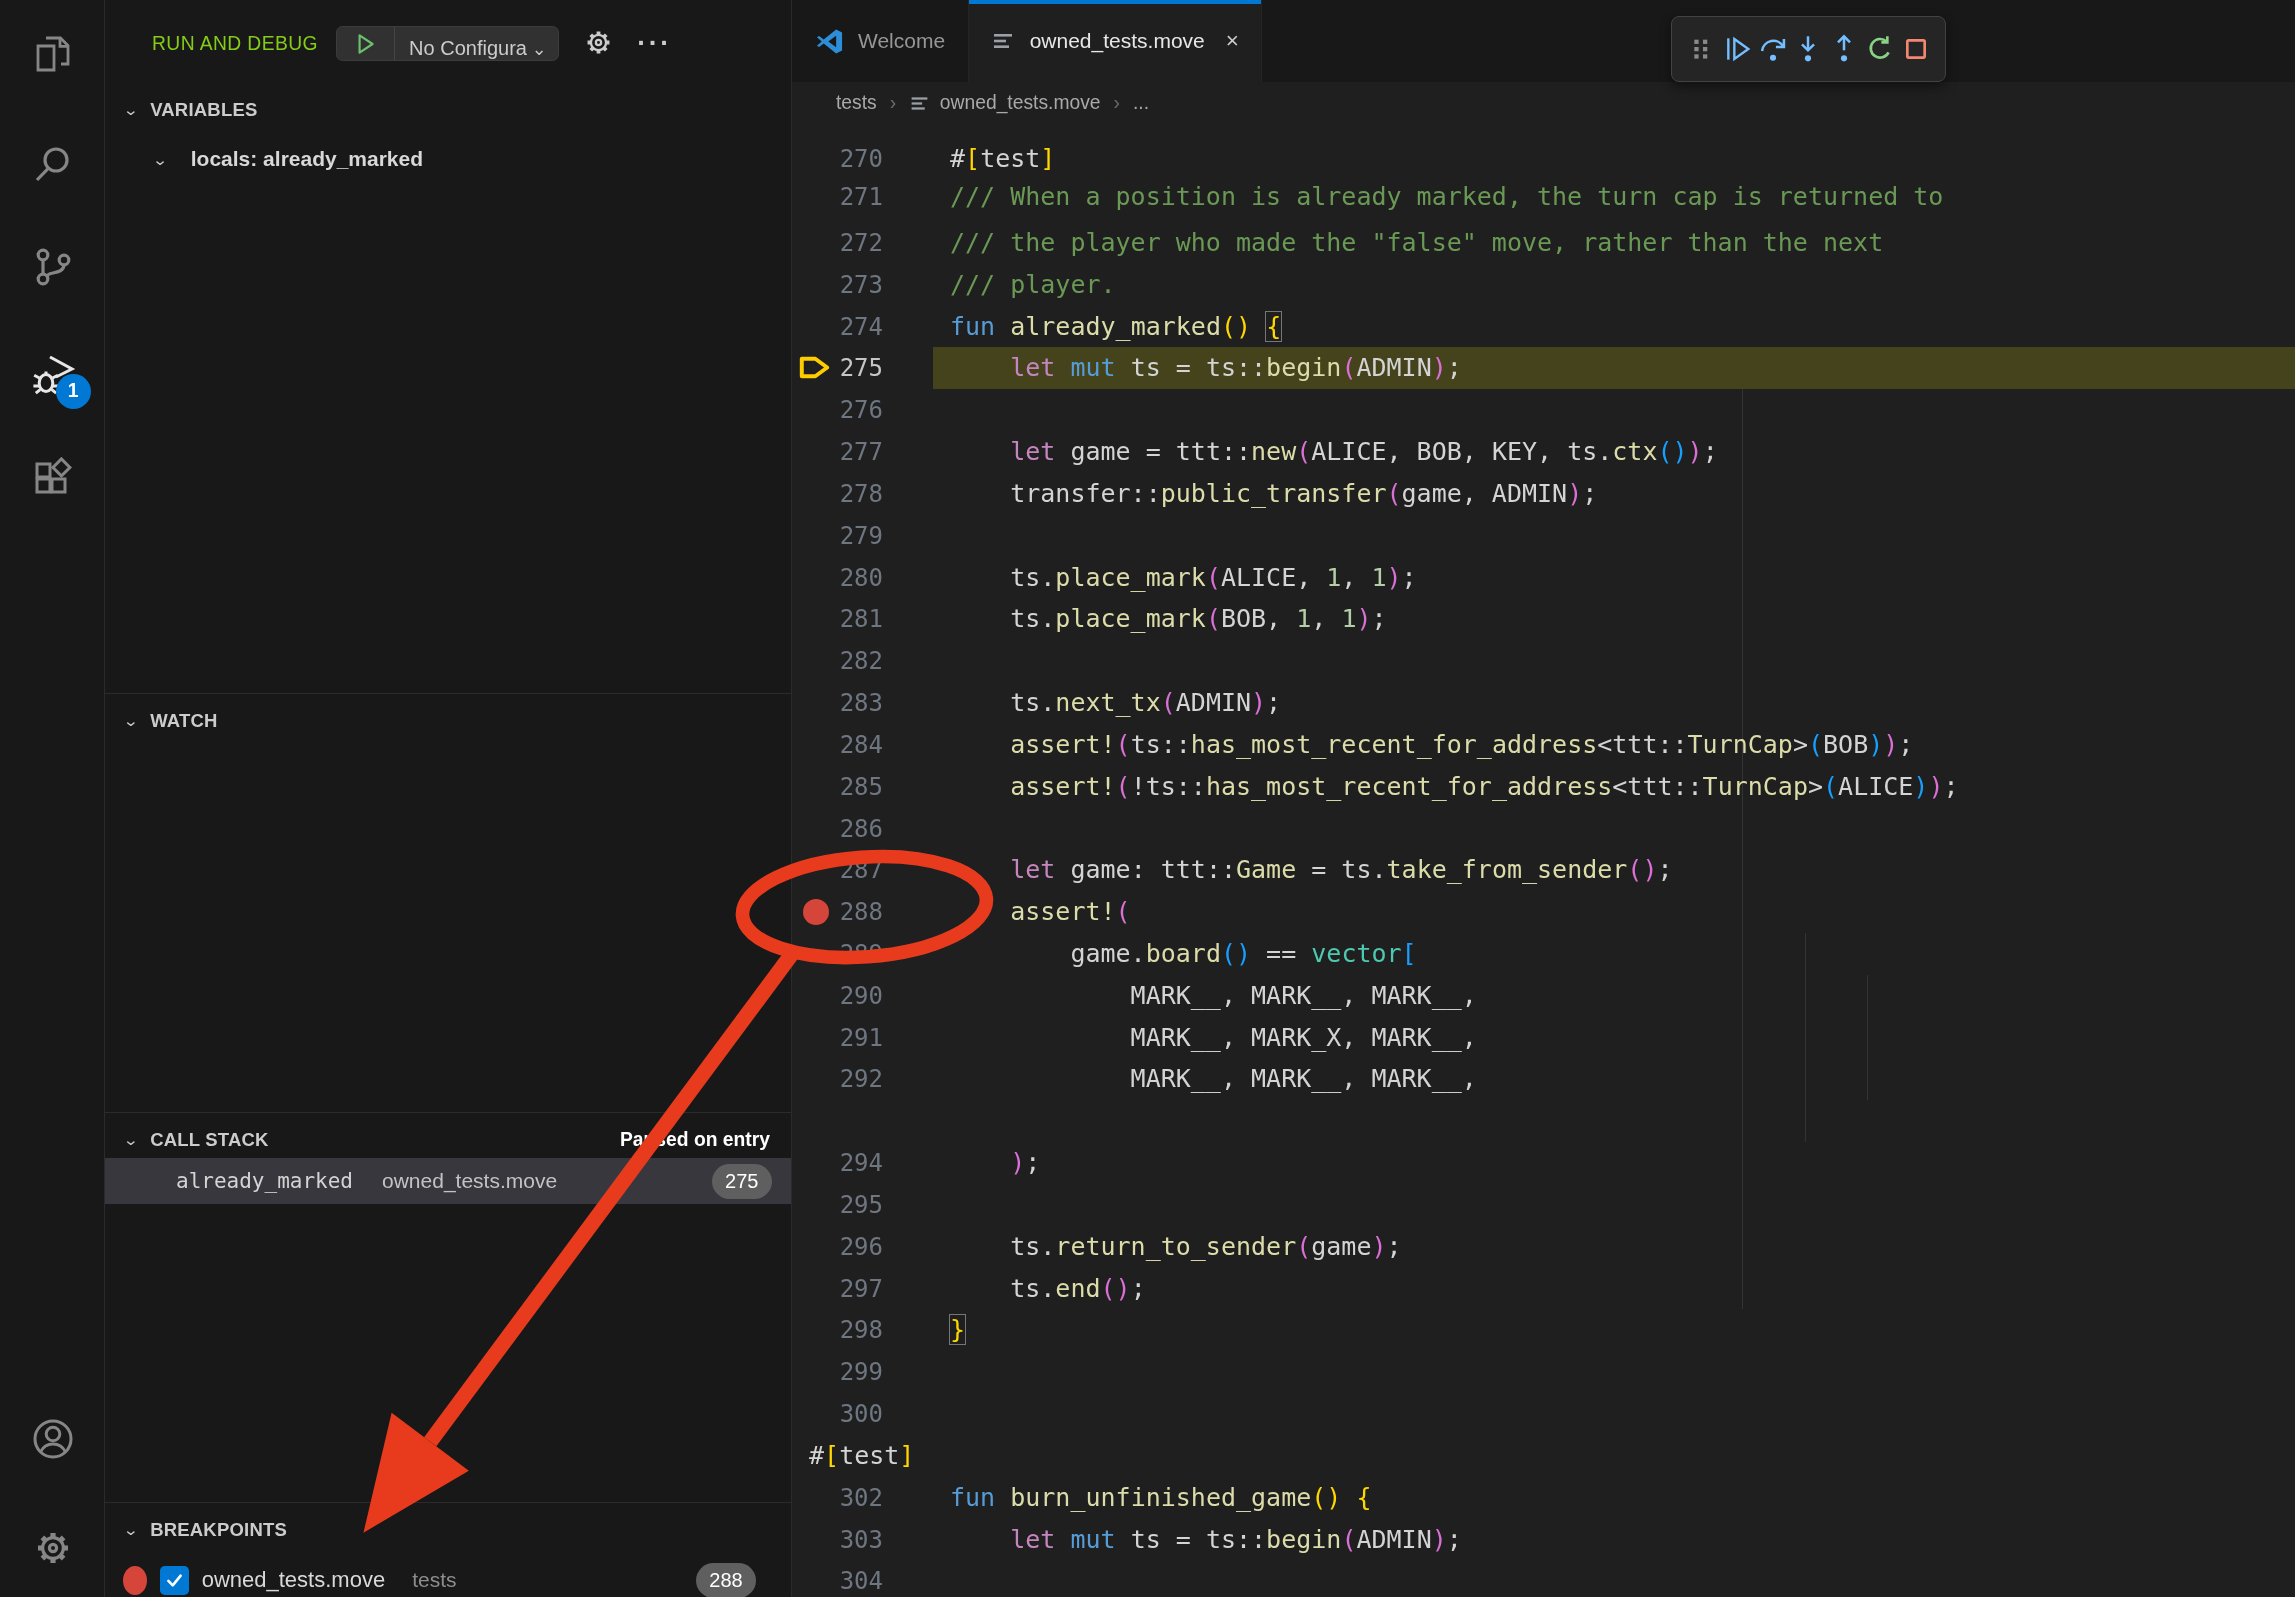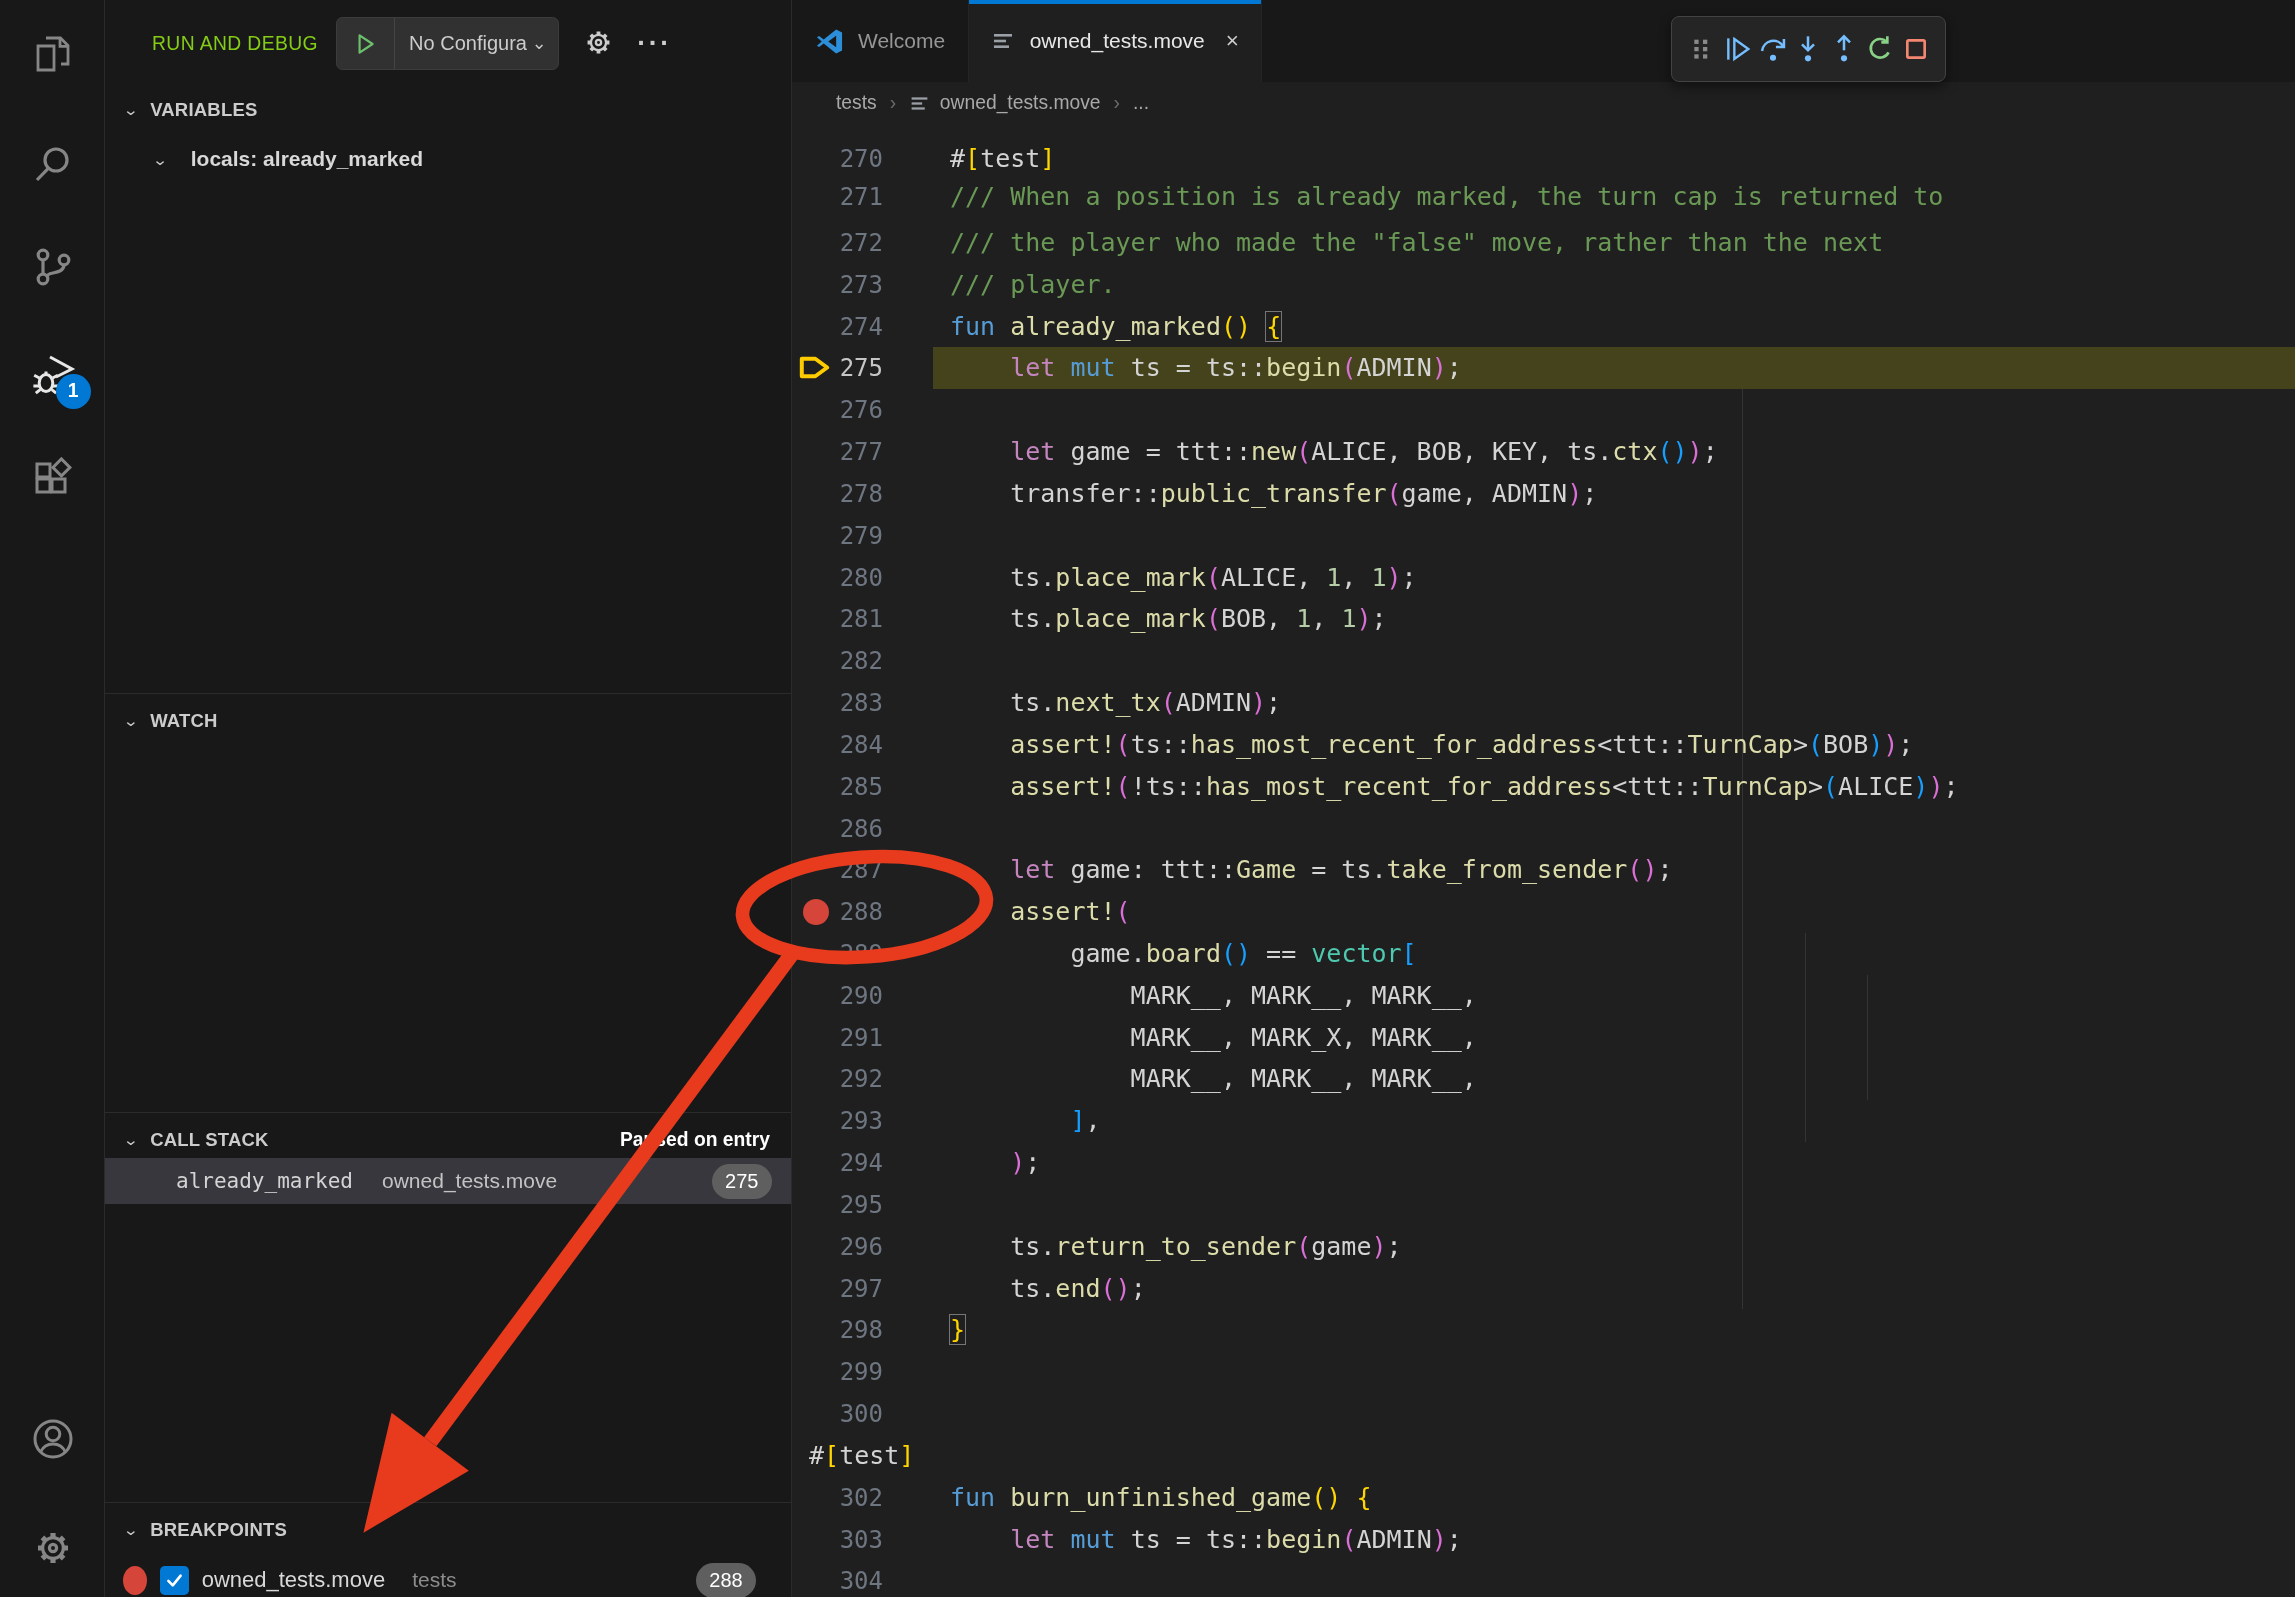--- a/index.html
+++ b/index.html
@@ -16,21 +16,21 @@
   .ab-badge { position:absolute; right:14.5px; bottom:11.3px; width:35px; height:35px;
     background:#0078d4; border-radius:50%; color:#fff; font-size:19.3px; font-weight:bold;
     display:flex; align-items:center; justify-content:center; }
 
   
   .sidebar { position:absolute; left:105px; top:0; width:687px; height:1597px;
     background:#181818; border-right:0.8px solid #2b2b2b; color:#cccccc; }
   .sb-header { position:absolute; left:0; top:0; width:100%; height:87px;
     display:flex; align-items:center; padding-left:47px; }
   .sb-title { font-size:19.3px; color:#84cc16; letter-spacing:0.4px; white-space:nowrap; }
-  .cfg-btn { margin-left:17.7px; height:53px; display:flex; align-items:center;
+  .cfg-btn { margin-left:17.7px; height:35px; display:flex; align-items:flex-end;
     background:#313131; border:0.8px solid #3c3c3c; border-radius:6.4px; overflow:hidden; }
   .cfg-play { width:58px; height:100%; display:flex; align-items:center; justify-content:center;
     border-right:0.8px solid #454545; }
   .cfg-label { font-size:20px; color:#cccccc; padding:0 4.8px 0 14.5px; max-width:161px;
     overflow:hidden; white-space:nowrap; }
   .cfg-chev { font-size:17.7px; color:#cccccc; padding-right:11.3px; }
   .hdr-gear { margin-left:22.5px; color:#cccccc; }
   .hdr-gear svg { width:35px; height:35px; }
   .hdr-more { margin-left:21px; color:#cccccc; font-size:27px; font-weight:bold; letter-spacing:2.4px; }
 
@@ -374,26 +374,20 @@
           <span class="ln">291</span>
         </div>
         <div class="ct"><span class="tok-w">            MARK__, MARK_X, MARK__,</span></div>
       </div>
       <div class="cl" style="top: 1058px;">
         <div class="gut">
           <span class="ln">292</span>
         </div>
         <div class="ct"><span class="tok-w">            MARK__, MARK__, MARK__,</span></div>
       </div>
-      <div class="cl" style="top: 1100px;">
-        <div class="gut">
-          <span class="ln">293</span>
-        </div>
-        <div class="ct"><span class="tok-w">        </span><span class="tok-b3">]</span><span class="tok-w">,</span></div>
-      </div>
       <div class="cl" style="top: 1142px;">
         <div class="gut">
           <span class="ln">294</span>
         </div>
         <div class="ct"><span class="tok-w">    </span><span class="tok-b2">)</span><span class="tok-w">;</span></div>
       </div>
       <div class="cl" style="top: 1184px;">
         <div class="gut">
           <span class="ln">295</span>
         </div>

